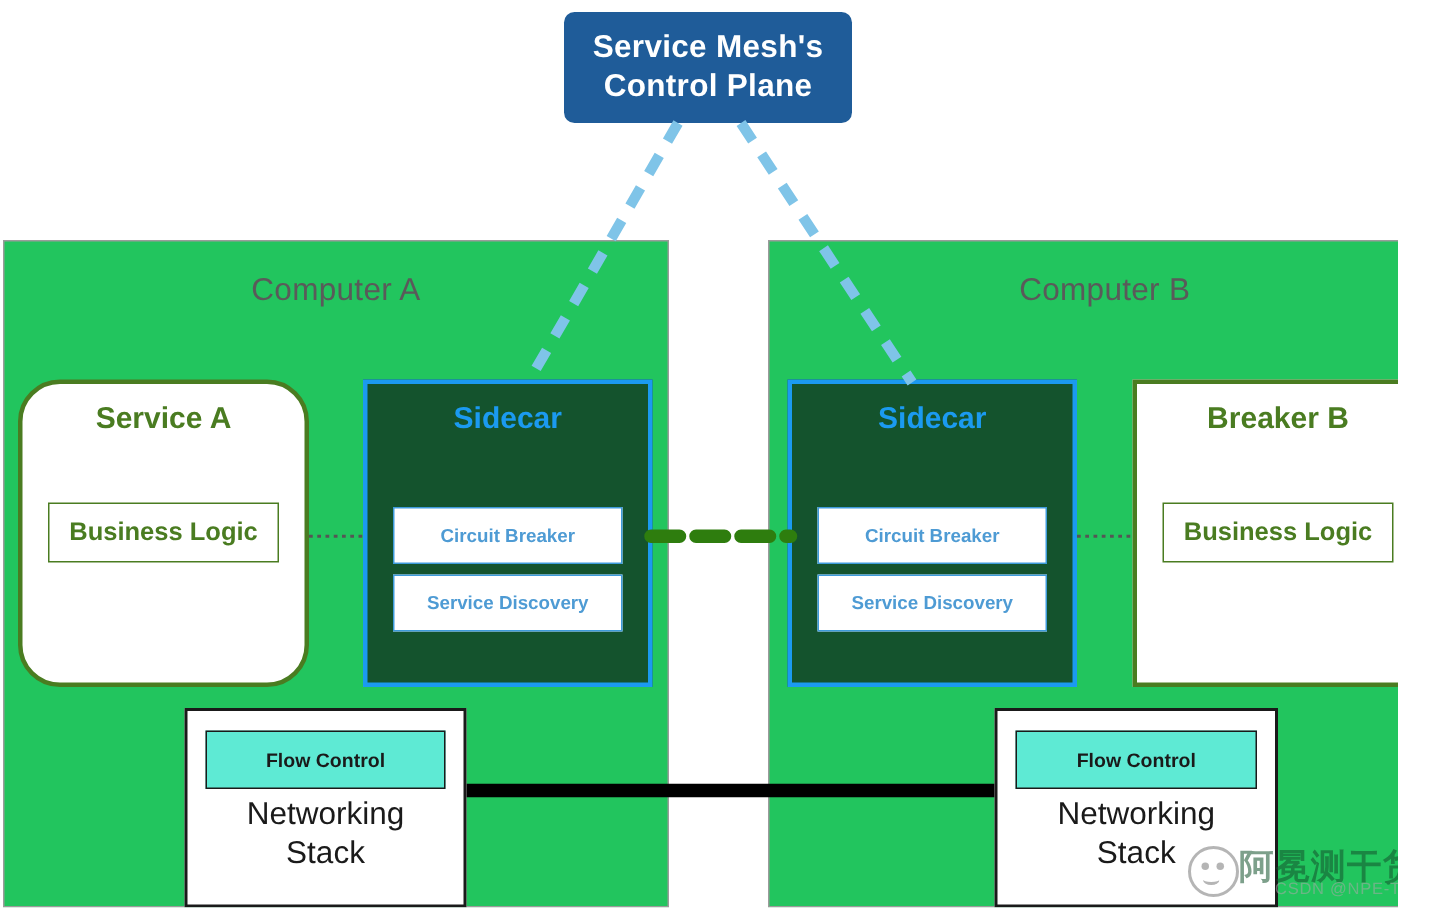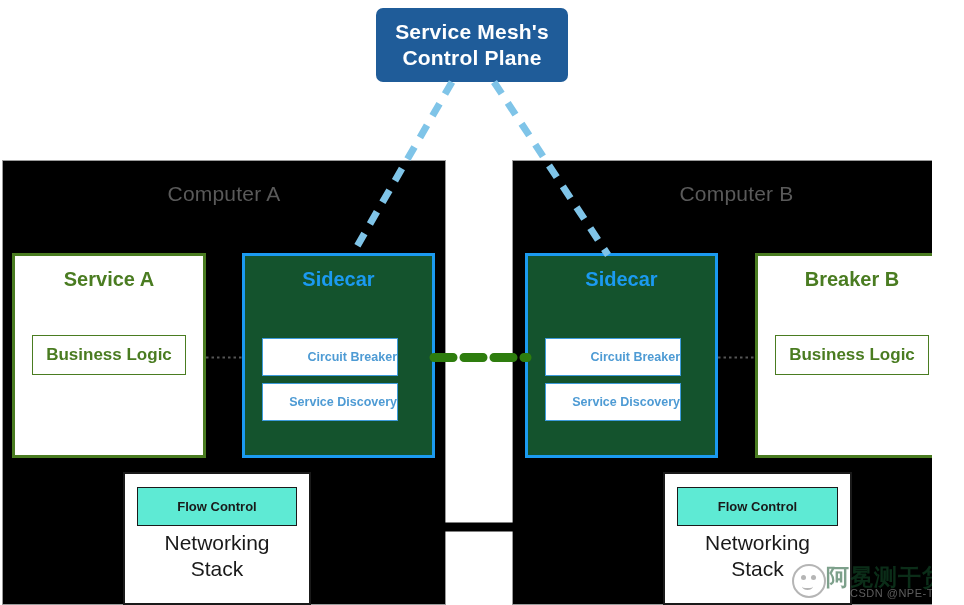--- a/index.html
+++ b/index.html
@@ -41,21 +41,21 @@
     text-align: center;
     white-space: pre-line;
     letter-spacing: .2px;
   }
 
   
   .computer-panel {
     position: absolute;
     top: 160px;
     height: 445px;
-    background: #000000;
+    background: #22c55e;
     border: 1px solid #9B9B9B;
     box-sizing: border-box;
   }
   #panel-a { left: 2px;   width: 444px; }
   #panel-b { left: 512px; width: 449px; }
   .computer-title {
     position: absolute;
     top: 21px;
     left: 0;
     right: 0;
@@ -67,21 +67,21 @@
 
   
   .service-box {
     position: absolute;
     top: 253px;
     height: 205px;
     background: #ffffff;
     border: 3px solid #4A7C21;
     box-sizing: border-box;
   }
-  #service-a { left: 12px;  width: 194px; }
+  #service-a { left: 12px;  width: 194px; border-radius: 28px; }
   #service-b { left: 755px; width: 194px; }
   .service-title {
     position: absolute;
     top: 12px;
     left: 0;
     right: 0;
     text-align: center;
     font-size: 20px;
     font-weight: bold;
     color: #4A7C21;
@@ -122,27 +122,27 @@
     left: 0;
     right: 0;
     text-align: center;
     font-size: 20px;
     font-weight: bold;
     color: #1B9AF0;
   }
   .sidecar-sub {
     position: absolute;
     left: 17px;
-    right: 34px;
+    right: 17px;
     height: 38px;
     border: 1.5px solid #3E9BDB;
     box-sizing: border-box;
     display: flex;
     align-items: center;
-    justify-content: flex-end;
+    justify-content: center;
     background: #ffffff;
   }
   .sidecar-sub-label {
     font-size: 12.5px;
     font-weight: bold;
     color: #4E9BD4;
   }
   .sub-top    { top: 82px;  }
   .sub-bottom { top: 127px; }
 

